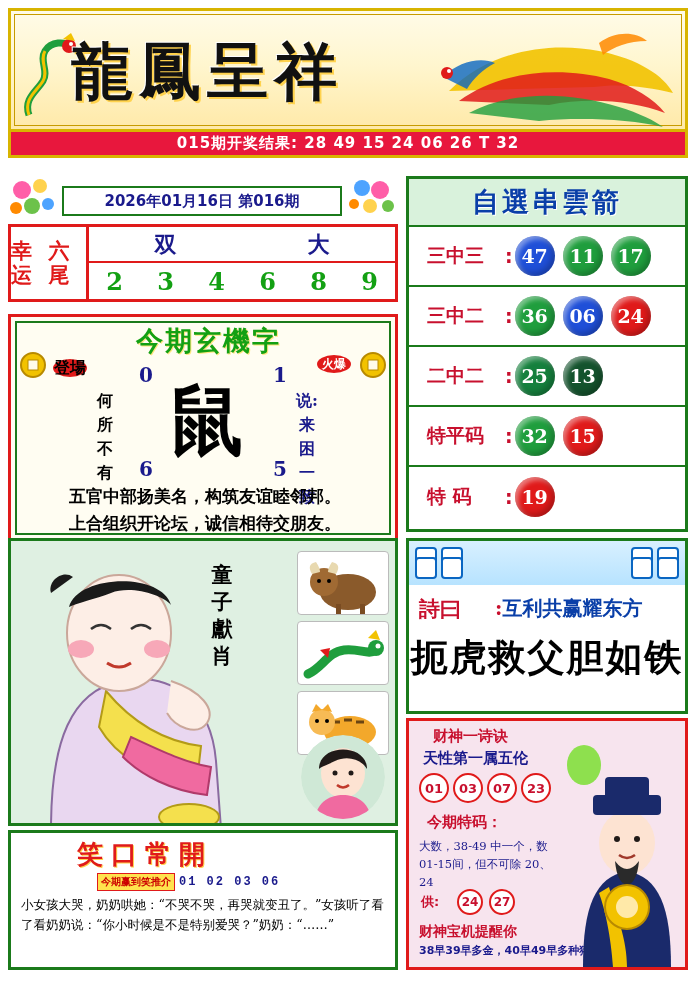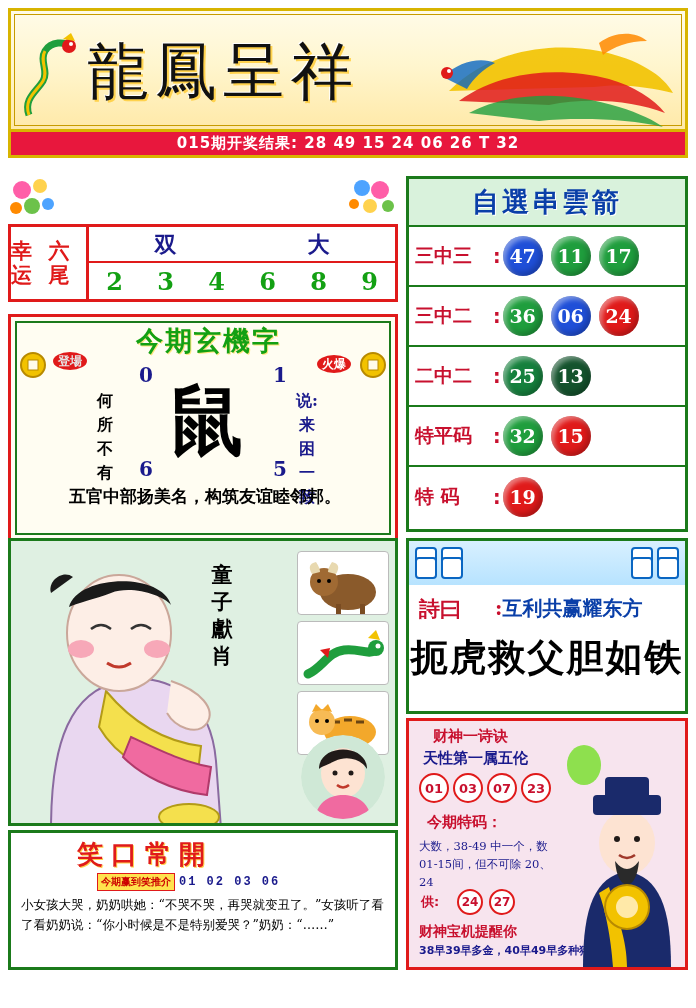--- a/index.html
+++ b/index.html
@@ -18,23 +18,23 @@
 
   
   .banner {
     position: absolute; left: 8px; top: 8px; width: 680px; height: 124px;
     border: 3px solid #d8b400;
     background: linear-gradient(180deg,#fffbe8 0%, #fff6cf 45%, #ffe9a8 100%);
     overflow: hidden;
   }
   .banner-inner { position:absolute; inset:3px; border:1px solid #c79b00; }
   .banner-title {
-    position: absolute; left: 76px; top: 22px; width: 330px; height: 78px;
+    position: absolute; left: 60px; top: 22px; width: 330px; height: 78px;
     font-family: "DejaVu Serif","Liberation Serif",serif;
-    font-size: 62px; font-weight: normal; letter-spacing: 6px;
+    font-size: 62px; font-weight: bold; letter-spacing: 6px;
     color: #111;
     text-shadow: 2px 2px 0 #ffd24d, -1px -1px 0 #fff;
     line-height: 78px;
     white-space: nowrap;
   }
   .dragon {
     position:absolute; left:8px; top:18px; width:60px; height:96px;
   }
   .phoenix { position:absolute; right:6px; top:10px; width:250px; height:110px; }
 
@@ -88,22 +88,22 @@
     border:3px solid #e01a1a; background:#fffdf2;margin-top:8px;
   }
   .xj-inner { position:absolute; inset:4px; border:2px solid #1b7a1b; }
   .xj-title {
     position:absolute; left:95px; top:6px; width:205px; height:34px;
     text-align:center; font-size:27px; font-weight:bold; color:#13a013;
     font-family:"DejaVu Serif","Liberation Serif",serif;
     letter-spacing:2px; text-shadow:1px 1px 0 #ffe680;
   }
   .xj-badge-l {
-    position:absolute; left:42px; top:35px; font-size:12px; font-weight:bold;
-    color:#e5e5e5; background:#e01a1a; border-radius:50%; width:34px; height:18px;
+    position:absolute; left:42px; top:42px; font-size:16px; font-weight:bold;
+    color:#000000; background:#e01a1a; border-radius:50%; width:34px; height:18px;
     display:flex;align-items:center;justify-content:center;
   }
   .xj-badge-r {
     position:absolute; right:44px; top:38px; font-size:12px; font-weight:bold;
     color:#fff; background:#e01a1a; border-radius:50%; width:34px; height:18px;
     display:flex;align-items:center;justify-content:center;
   }
   .xj-coin-l{position:absolute;left:8px;top:34px;width:28px;height:28px;}
   .xj-coin-r{position:absolute;right:8px;top:34px;width:28px;height:28px;}
   .xj-big {
@@ -186,21 +186,21 @@
   }
   .zx-head {
     height:48px; background:#d9f2dc; border-bottom:2px solid #1b7a1b;
     display:flex; align-items:center; justify-content:center;
     font-size:27px; font-weight:bold; color:#0a3fa8; letter-spacing:3px;
     font-family:"DejaVu Serif","Liberation Serif",serif;
     text-shadow:1px 1px 0 #fff;
   }
   .zx-row {
     height:60px; border-bottom:2px solid #1b7a1b; display:flex; align-items:center;
-    padding-left:6px;
+    padding-left:18px;
   }
   .zx-row:last-child { border-bottom:none; }
   .zx-label {
     width:78px; font-size:19px; font-weight:bold; color:#c8102e;
     font-family:"DejaVu Serif","Liberation Serif",serif; white-space:nowrap;
   }
   .zx-colon { color:#c8102e; font-weight:bold; font-size:19px; margin-right:2px;}
   .ball {
     width:40px; height:40px; border-radius:50%; margin-right:8px;
     display:flex; align-items:center; justify-content:center;
@@ -310,20 +310,21 @@
       <circle cx="40" cy="28" r="6" fill="#4da3ff"></circle>
     <circle cx="8" cy="32" r="6" fill="#ff8a00"></circle>
   </svg>
   <svg class="deco-r" viewBox="0 0 50 46">
     <circle cx="14" cy="12" r="8" fill="#4da3ff"></circle>
       <circle cx="32" cy="14" r="9" fill="#ff5ea8"></circle>
     <circle cx="22" cy="30" r="7" fill="#ffd24d"></circle>
       <circle cx="40" cy="30" r="6" fill="#6cc24a"></circle>
     <circle cx="6" cy="28" r="5" fill="#ff8a00"></circle>
   </svg>
+  <div class="date-box">2026年01月16日  第016期</div>
 
   <div class="lucky">
     <div class="lucky-label">
       <span>幸运</span>
       <span>六尾</span>
     </div>
     <div class="lucky-right">
       <div class="lucky-top">
         <span>双</span>
         <span>大</span>
@@ -360,20 +361,21 @@
     <div class="xj-n xj-n6">6</div>
     <div class="xj-n xj-n5">5</div>
 
     <div class="xj-col-l">何所不有</div>
     <div class="xj-col-r">说:来困一致</div>
 
     <div class="xj-big">鼠</div>
 
     <div class="xj-poem">
       <div>五官中部扬美名，构筑友谊睦邻邦。</div>
+      <div>上合组织开论坛，诚信相待交朋友。</div>
     </div>
   </div>
 
   <div class="picbox">
     <svg viewBox="0 0 390 288" width="390" height="288" style="position:absolute;left:0;top:0">
       <rect width="390" height="288" fill="#dff0e2"></rect>
 
       <path d="M40 288 C40 200 60 150 110 140 C160 130 200 160 205 220 L210 288 Z" fill="#e9d7f0" stroke="#8a6aa0" stroke-width="2"></path>
       <path d="M95 150 C120 180 150 200 190 205 L186 240 C140 238 105 215 88 186 Z" fill="#f4e04d" stroke="#b39b17" stroke-width="2"></path>
       <path d="M120 196 C150 210 175 222 200 226 L196 254 C160 250 130 234 112 216 Z" fill="#f06aa0" stroke="#b03a6a" stroke-width="2"></path>

